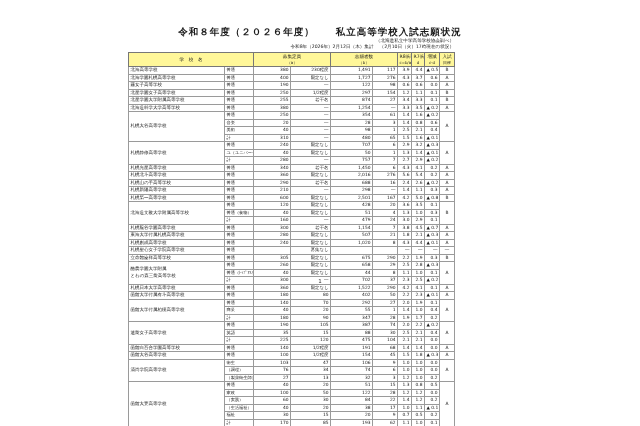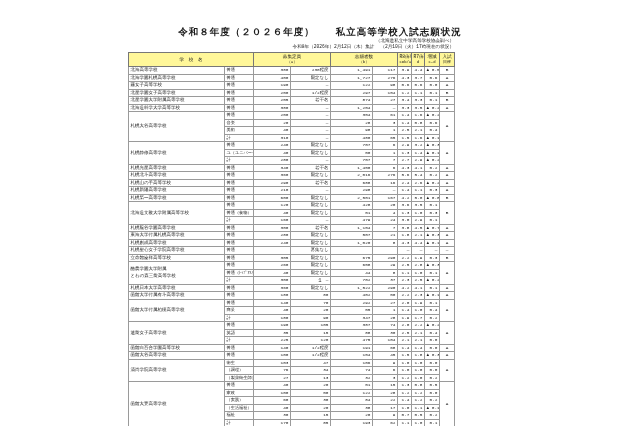--- a/index.html
+++ b/index.html
@@ -1,18 +1,18 @@
 <!DOCTYPE html>
 <html><head>
 <meta charset="utf-8">
 <style>
   * { margin:0; padding:0; box-sizing:border-box; }
   html,body { width:640px; height:426px; background:#ffffff; overflow:hidden;
     font-family:"DejaVu Sans","Liberation Sans",sans-serif; color:#1a1a1a; }
-  #page { position:relative; width:640px; height:300px; background:#ffffff;font-family:Liberation Mono, monospace; }
+  #page { position:relative; width:640px; height:300px; background:#ffffff; }
 
   #doc-title { position:absolute; top:26px; left:0; width:640px; text-align:center;
     font-size:9.5px; font-weight:bold; letter-spacing:1px; }
 
   #notes { position:absolute; top:38px; left:128px; width:326px; font-size:4.6px;
     line-height:5.6px; }
   #notes .r1 { text-align:right; }
   #notes .r2 { display:flex; justify-content:flex-end; gap:6px; }
 
   #app-table { position:absolute; top:52px; left:128px; width:326px;

